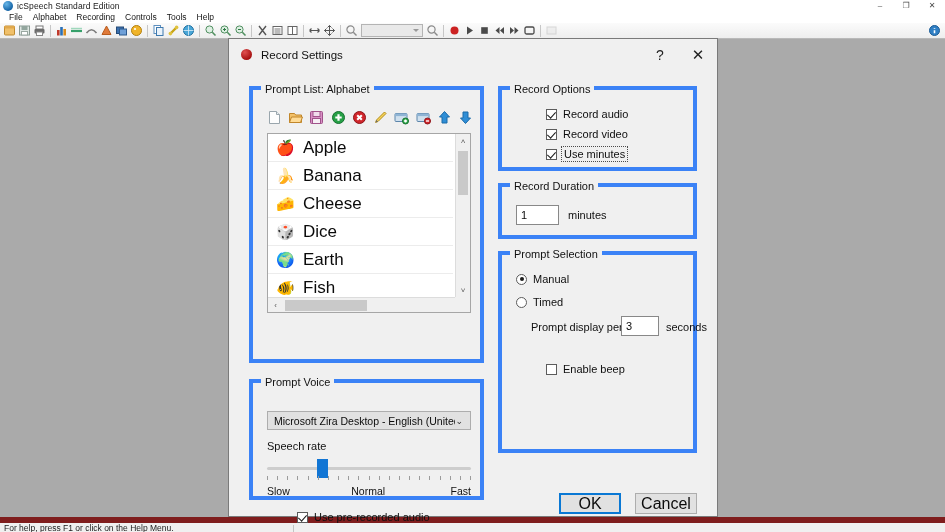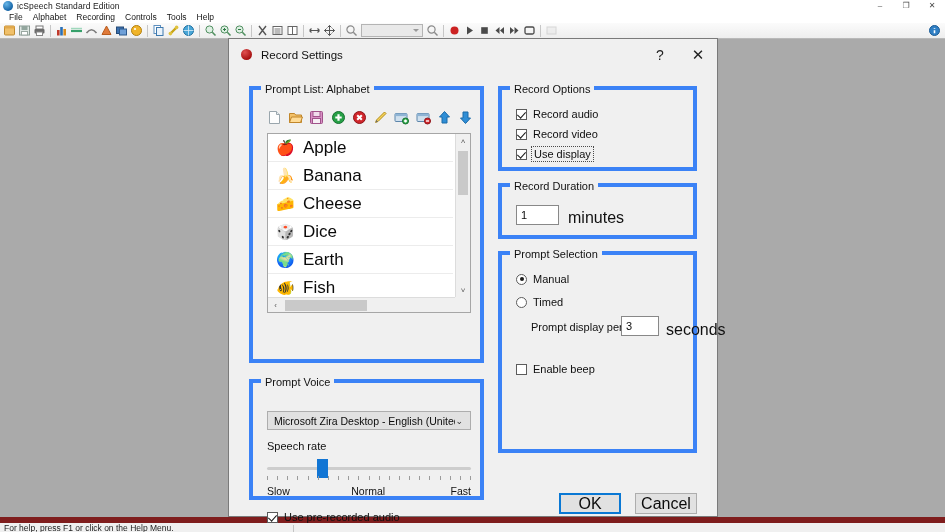--- a/index.html
+++ b/index.html
@@ -118,38 +118,38 @@
   .slider{position:absolute;left:14px;top:80px;width:204px;height:10px;}
   .s-track{position:absolute;left:0;top:4px;width:204px;height:3px;background:#cdcdcd;border-radius:2px;}
   .s-thumb{position:absolute;left:50px;top:-4px;width:11px;height:19px;background:#1175d4;}
   .s-ticks{position:absolute;left:0;top:13px;width:204px;height:5px;}
   .s-ticks i{position:absolute;top:0;width:1px;height:4px;background:#9b9b9b;}
   .s-names{position:absolute;left:14px;top:102px;width:204px;display:flex;
     justify-content:space-between;font-size:10.5px;color:#111;}
   .s-names span:nth-child(2){margin-right:4px;}
 
   
-  .chk{display:flex;align-items:center;position:absolute;}
+  .chk{display:flex;align-items:center;position:absolute;margin-left:30px;}
   .chk-box{width:11px;height:11px;border:1px solid #5c5c5c;background:#fff;
     box-sizing:border-box;position:relative;flex:0 0 auto;margin-right:6px;}
   .chk-box.on:after{content:"";position:absolute;left:2px;top:0px;width:4px;height:7px;
     border:solid #1b1b1b;border-width:0 1.4px 1.4px 0;transform:rotate(42deg);}
   .chk-label{font-size:11px;color:#0f0f0f;white-space:nowrap;}
   .focusring{outline:1px dotted #4a4a4a;outline-offset:1px;padding:0 1px;}
 
   .rad{display:flex;align-items:center;position:absolute;}
   .rad-c{width:11px;height:11px;border:1px solid #5c5c5c;border-radius:50%;background:#fff;
     box-sizing:border-box;position:relative;flex:0 0 auto;margin-right:6px;}
   .rad-c.on:after{content:"";position:absolute;left:2.5px;top:2.5px;width:4px;height:4px;
     border-radius:50%;background:#1b1b1b;}
 
   
   .field{position:absolute;background:#fff;border:1px solid #888;box-sizing:border-box;
     display:flex;align-items:center;padding-left:4px;font-size:11px;color:#0a0a0a;}
-  .unit{position:absolute;font-size:16px;color:#111;}
+  .unit{position:absolute;font-size:11px;color:#111;}
   .ptxt{position:absolute;font-size:11px;color:#111;white-space:nowrap;}
 
   
   .btn{position:absolute;height:21px;background:#e1e1e1;border:1px solid #adadad;
     box-sizing:border-box;display:flex;align-items:center;justify-content:center;
     font-size:16px;color:#0b0b0b;}
   .btn.def{border:1px solid #0a78d4;box-shadow:inset 0 0 0 1px #0a78d4;}
   .btnOK{left:330px;top:423px;width:62px;}
   .btnCancel{left:406px;top:423px;width:62px;}
 </style>
@@ -511,21 +511,21 @@
         <div class="chk" style="left:14px;top:18px">
           <div class="chk-box on"></div>
           <div class="chk-label">Record audio</div>
         </div>
         <div class="chk" style="left:14px;top:38px">
           <div class="chk-box on"></div>
           <div class="chk-label">Record video</div>
         </div>
         <div class="chk" style="left:14px;top:58px">
           <div class="chk-box on"></div>
-          <div class="chk-label focusring">Use display</div>
+          <div class="chk-label focusring">Use minutes</div>
         </div>
       </div>
 
       <div class="group gRecordDuration">
         <div class="glegend">Record Duration</div>
         <div class="field" style="left:14px;top:18px;width:43px;height:20px">1</div>
         <div class="unit" style="left:66px;top:22px">minutes</div>
       </div>
 
       <div class="group gPromptSelection">

